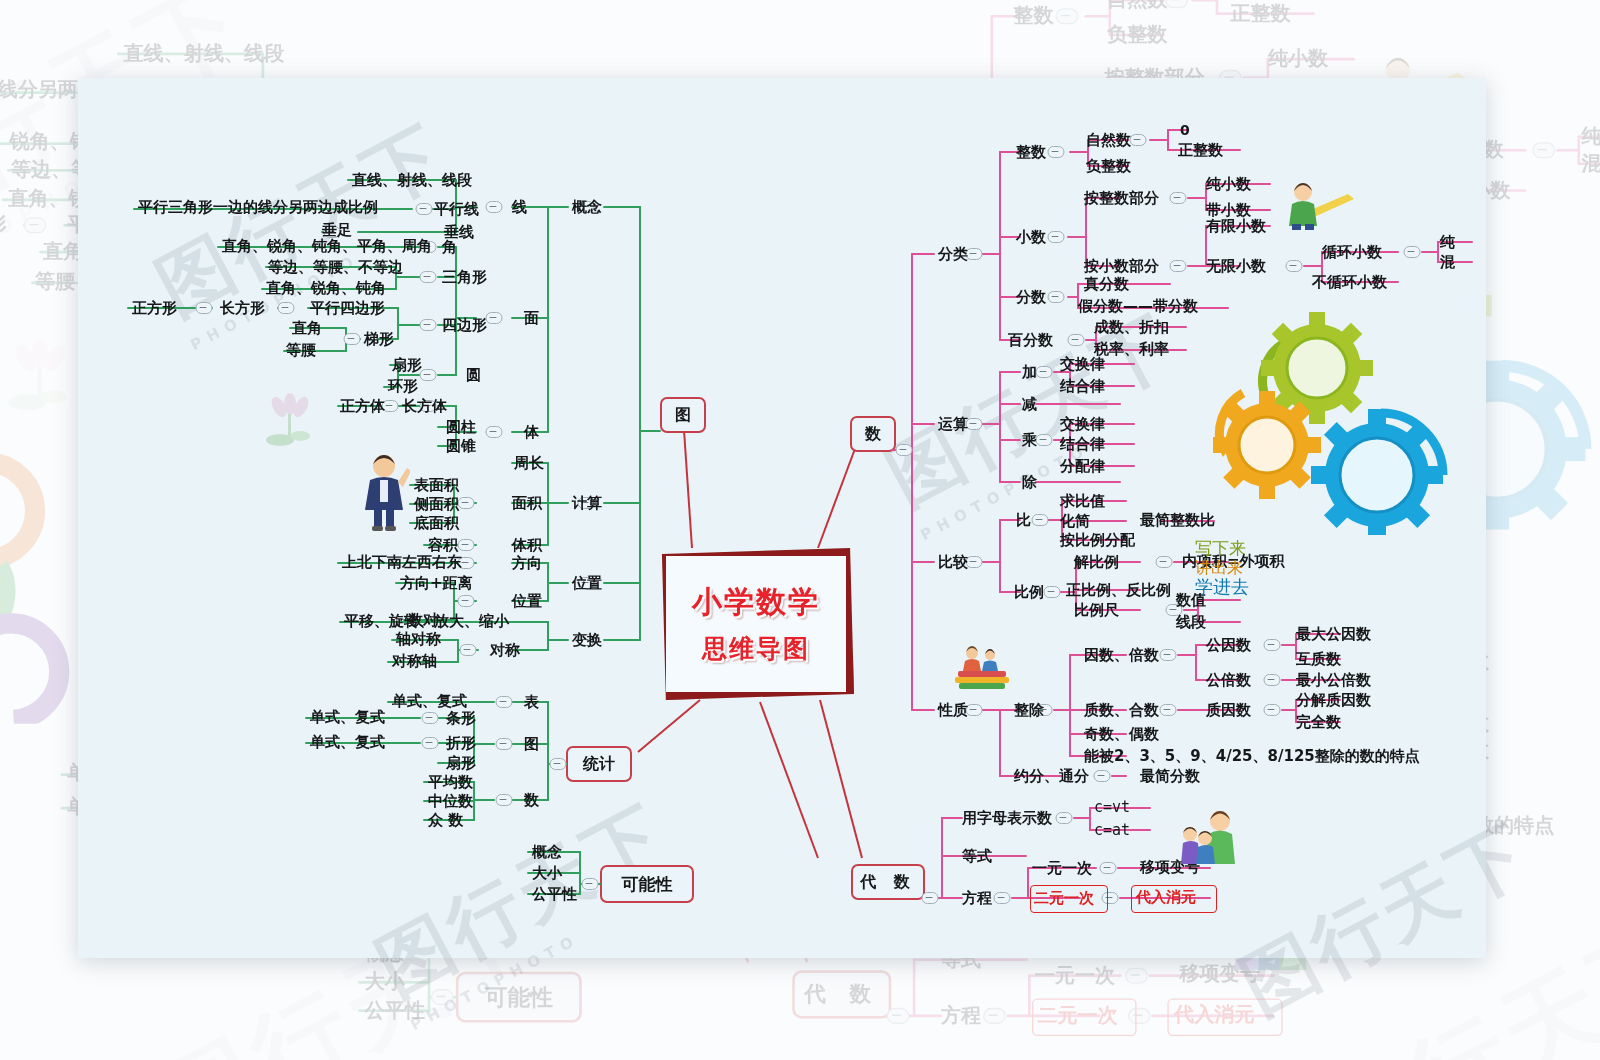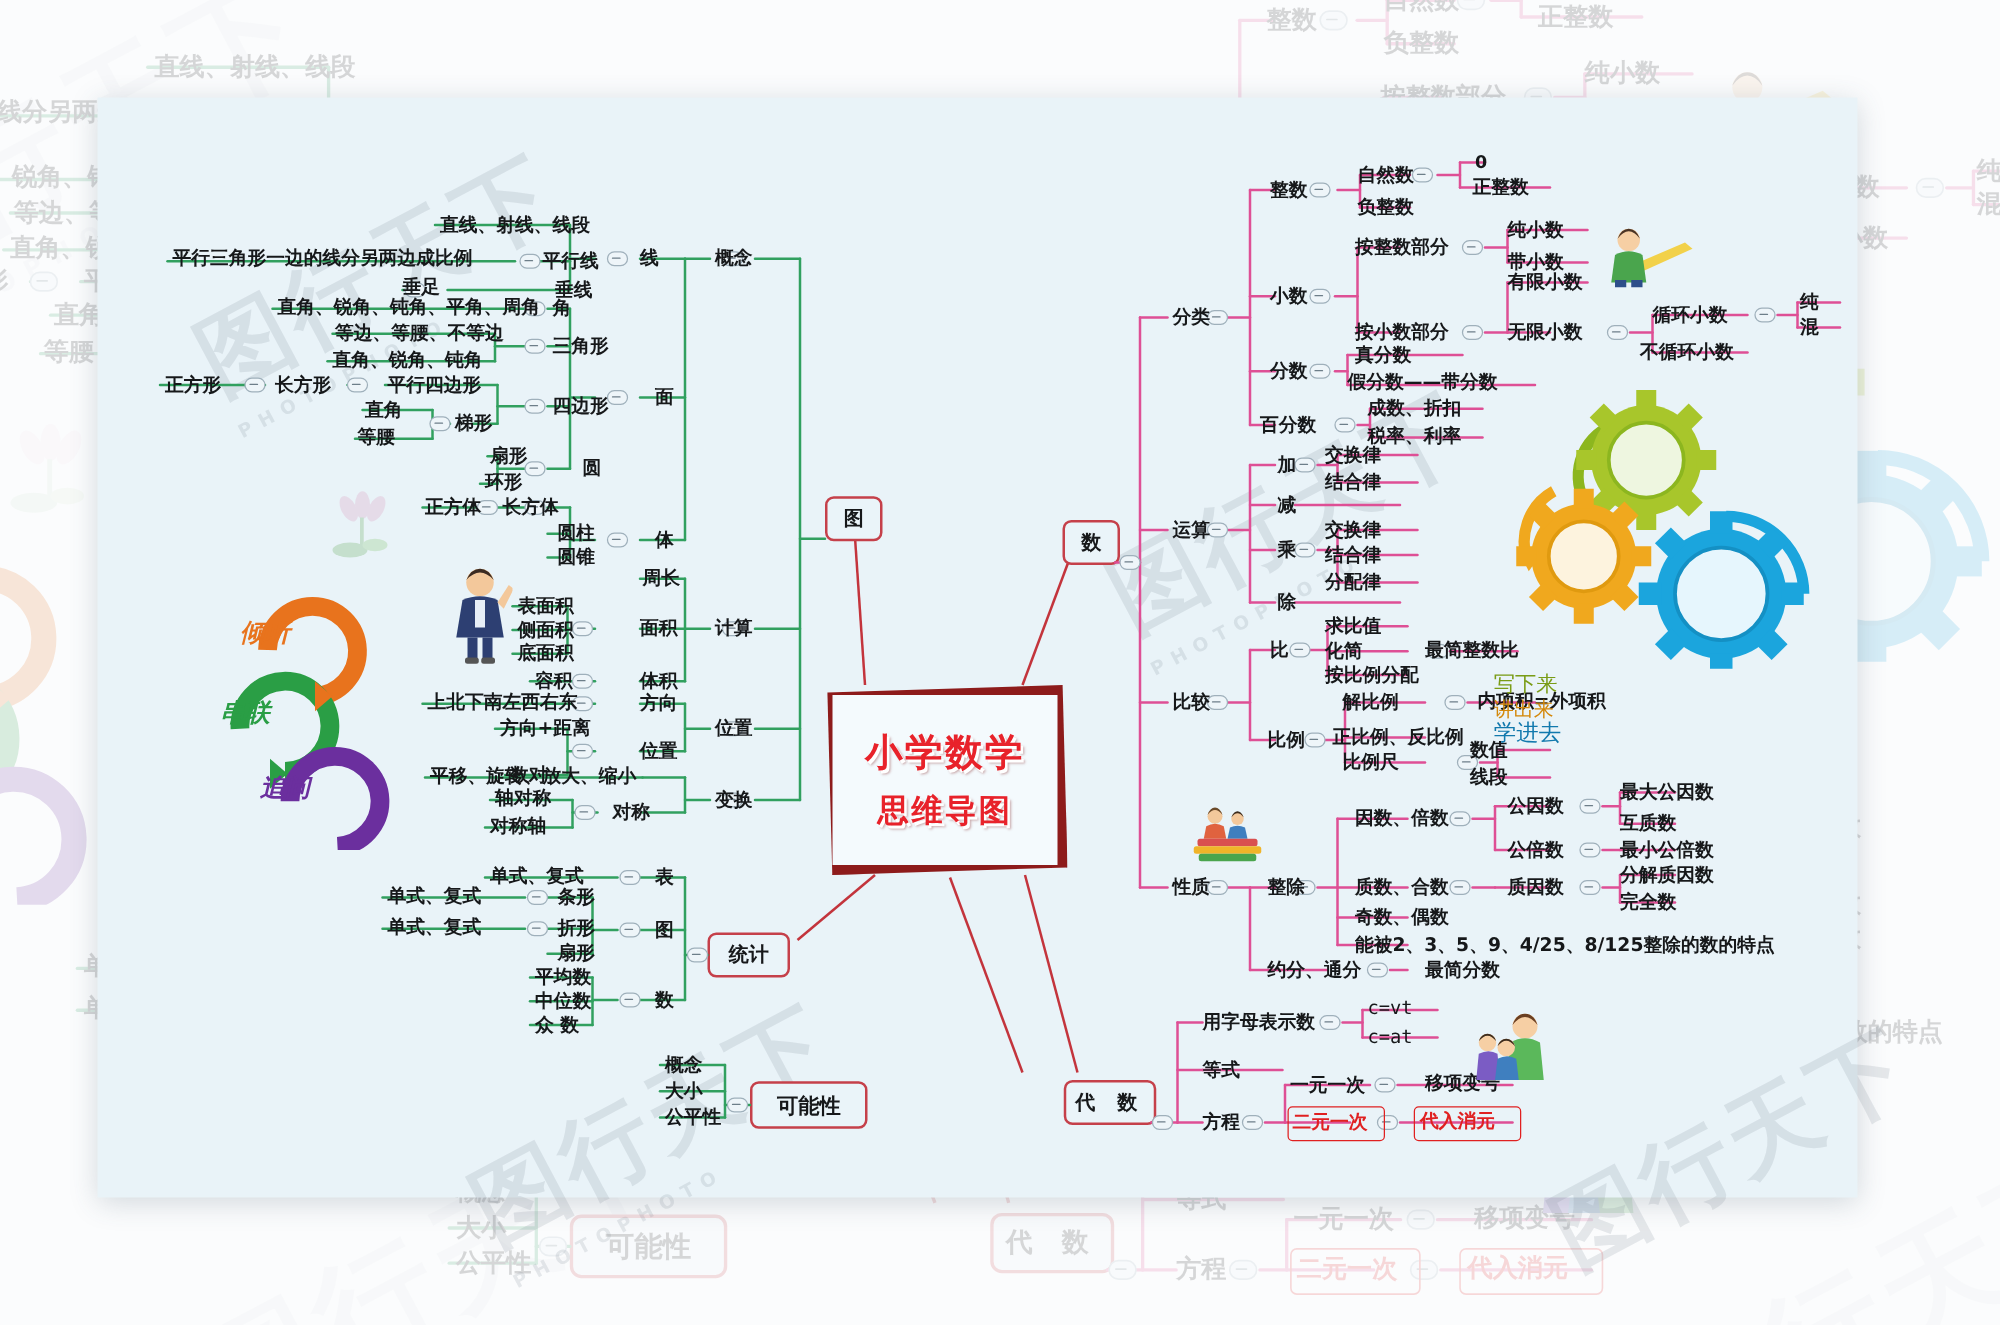--- a/index.html
+++ b/index.html
@@ -1403,34 +1403,20 @@
   <div class="n f15" style="left:962px;top:856px">等式</div>
   <div class="n f15" style="left:962px;top:898px">方程</div>
   <div class="n f15" style="left:1032px;top:868px">一元一次</div>
   <div class="n f15" style="left:1140px;top:867px">移项变号</div>
   <div class="n f15 red" style="left:1034px;top:898px">二元一次</div>
   <div class="n f15 red" style="left:1136px;top:897px">代入消元</div>
 
   <div style="position:absolute;left:1030px;top:885px;width:76px;height:26px;border:1.5px solid #e02020;border-radius:4px;"></div>
   <div style="position:absolute;left:1131px;top:885px;width:84px;height:26px;border:1.5px solid #e02020;border-radius:4px;"></div>
 
-  <div class="arcw" style="left:170px;top:445px;width:150px;height:235px;">
-    <svg width="150" height="235" viewBox="0 0 150 235">
-      <g fill="none" stroke-width="15" stroke-linecap="butt">
-        <path d="M44 75 A36 36 0 1 1 82 112" stroke="#e8731d"></path>
-        <path d="M22 138 A36 36 0 1 1 58 172" stroke="#2a9e45"></path>
-        <path d="M62 196 A36 36 0 1 1 100 232" stroke="#6b2f9e"></path>
-      </g>
-      <polygon points="82,100 96,112 82,124" fill="#e8731d"></polygon>
-      <polygon points="46,162 60,174 46,186" fill="#2a9e45"></polygon>
-    </svg>
-    <div class="lbl" style="left:22px;top:48px;color:#e8731d;">倾听</div>
-    <div class="lbl" style="left:6px;top:112px;color:#2a9e45;">串联</div>
-    <div class="lbl" style="left:38px;top:172px;color:#6b2f9e;">追问</div>
-  </div>
 
   <div class="gearwrap" style="left:1195px;top:305px;width:260px;height:230px;">
     <svg width="260" height="230" viewBox="0 0 260 230">
 
       <path d="M72 95 A44 44 0 0 1 98 34" fill="none" stroke="#8cb61f" stroke-width="9"></path>
       <polygon points="92 26 106 34 92 44" fill="#8cb61f"></polygon>
       <path d="M28 146 A46 46 0 0 1 48 88" fill="none" stroke="#f0a81e" stroke-width="9"></path>
       <polygon points="20 136 28 152 38 138" fill="#f0a81e"></polygon>
       <path d="M186 108 A62 62 0 0 1 248 170" fill="none" stroke="#1ba5dd" stroke-width="9"></path>
 

